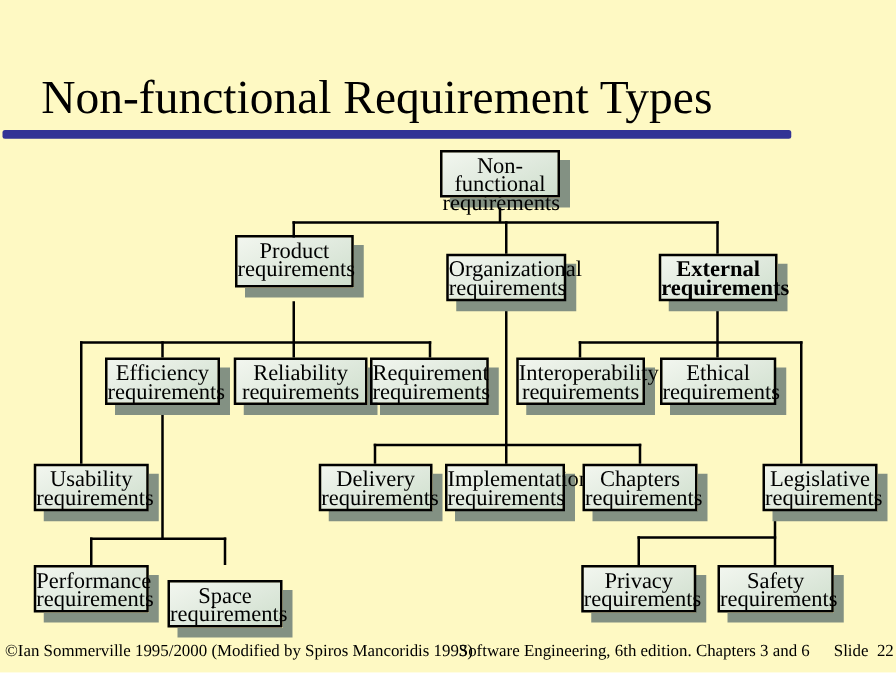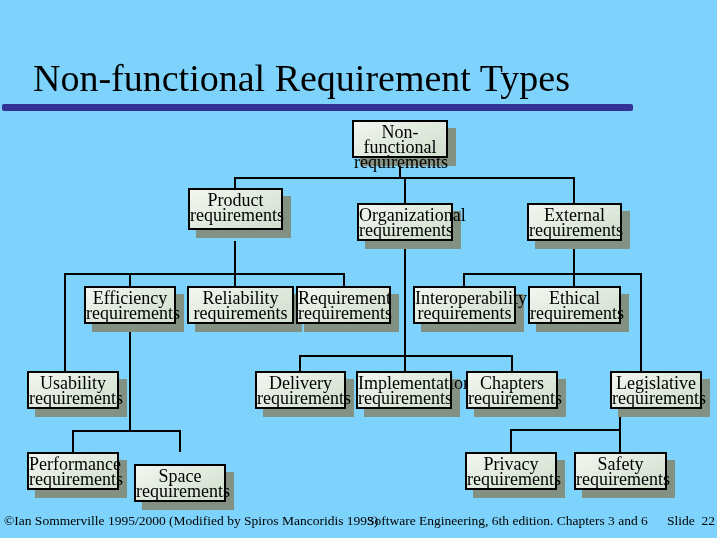--- a/index.html
+++ b/index.html
@@ -1,19 +1,19 @@
 <!DOCTYPE html>
 <html><head>
 <meta charset="utf-8">
 <style>
   html, body { margin: 0; padding: 0; background: #ffffff; }
   .slide {
     position: relative;
     width: 717px; height: 538px;
-    background: #7dd3fc;
+    background: #fef9c3;
     font-family: "Liberation Serif", serif;
     overflow: hidden;
   }
   .title {
     position: absolute;
     left: 33px; top: 56px;
     font-size: 38px;
     font-weight: normal;
     color: #000000;
     margin: 0;
@@ -99,21 +99,21 @@
     </div>
 
     <div class="node" style="left:188px; top:188px; width:95px; height:42px;">
       <span>Product</span>
       <span>requirements</span>
     </div>
     <div class="node" style="left:357px; top:203px; width:96px; height:38px;">
       <span>Organizational</span>
       <span>requirements</span>
     </div>
-    <div class="node" style="left:527px; top:203px; width:95px; height:38px;">
+    <div class="node" style="left:527px; top:203px; width:95px; height:38px;font-weight:bold;">
       <span>External</span>
       <span>requirements</span>
     </div>
 
     <div class="node" style="left:84px; top:286px; width:92px; height:38px;">
       <span>Efficiency</span>
       <span>requirements</span>
     </div>
     <div class="node" style="left:187px; top:286px; width:107px; height:38px;">
       <span>Reliability</span>

